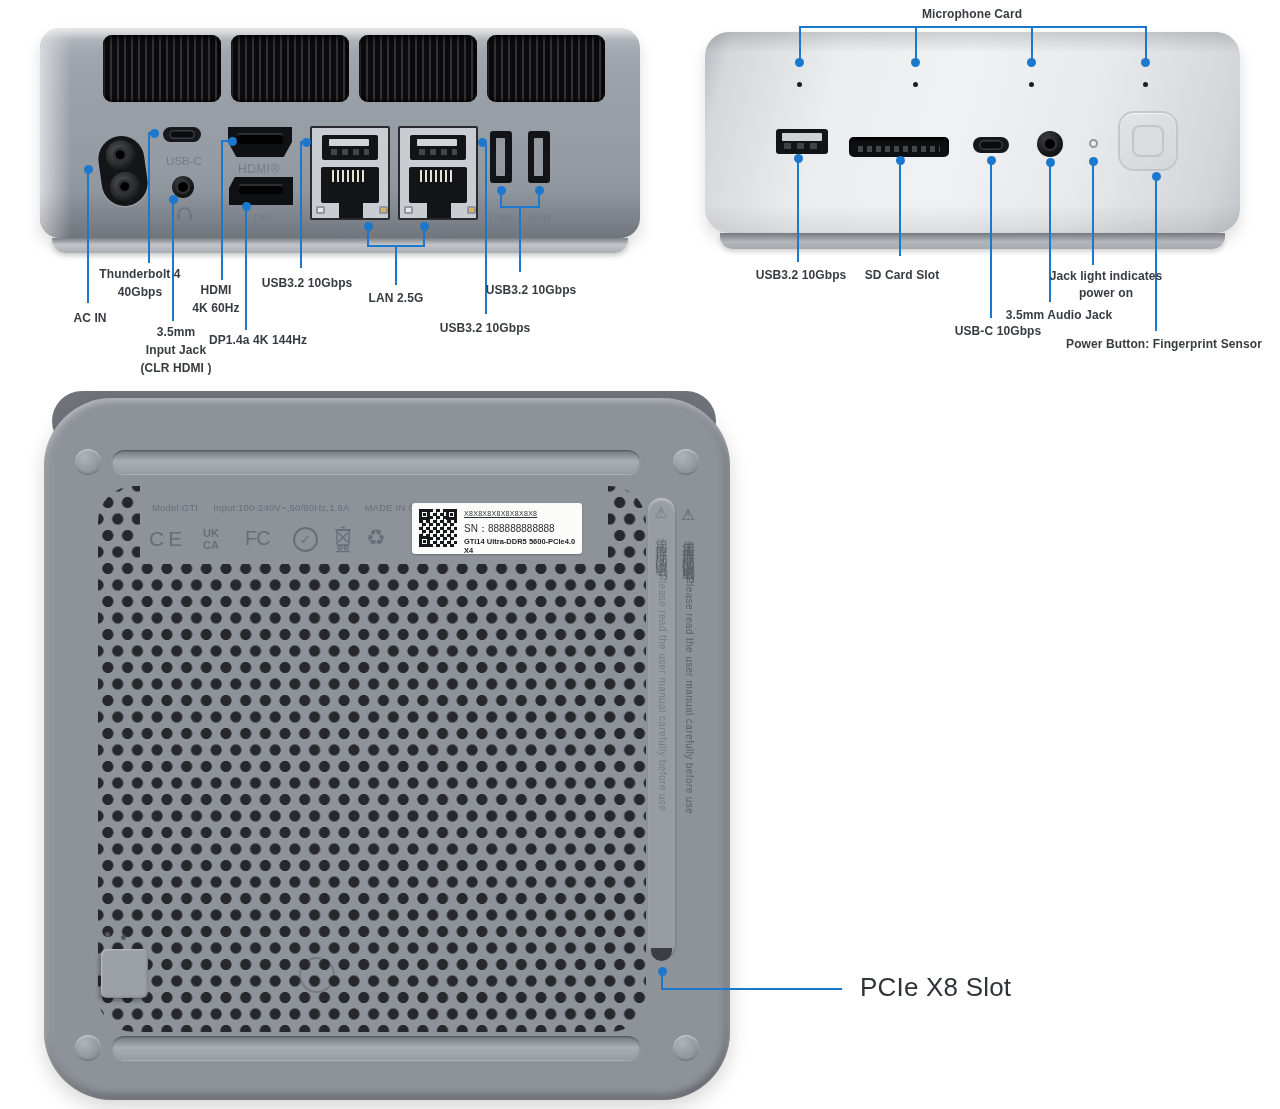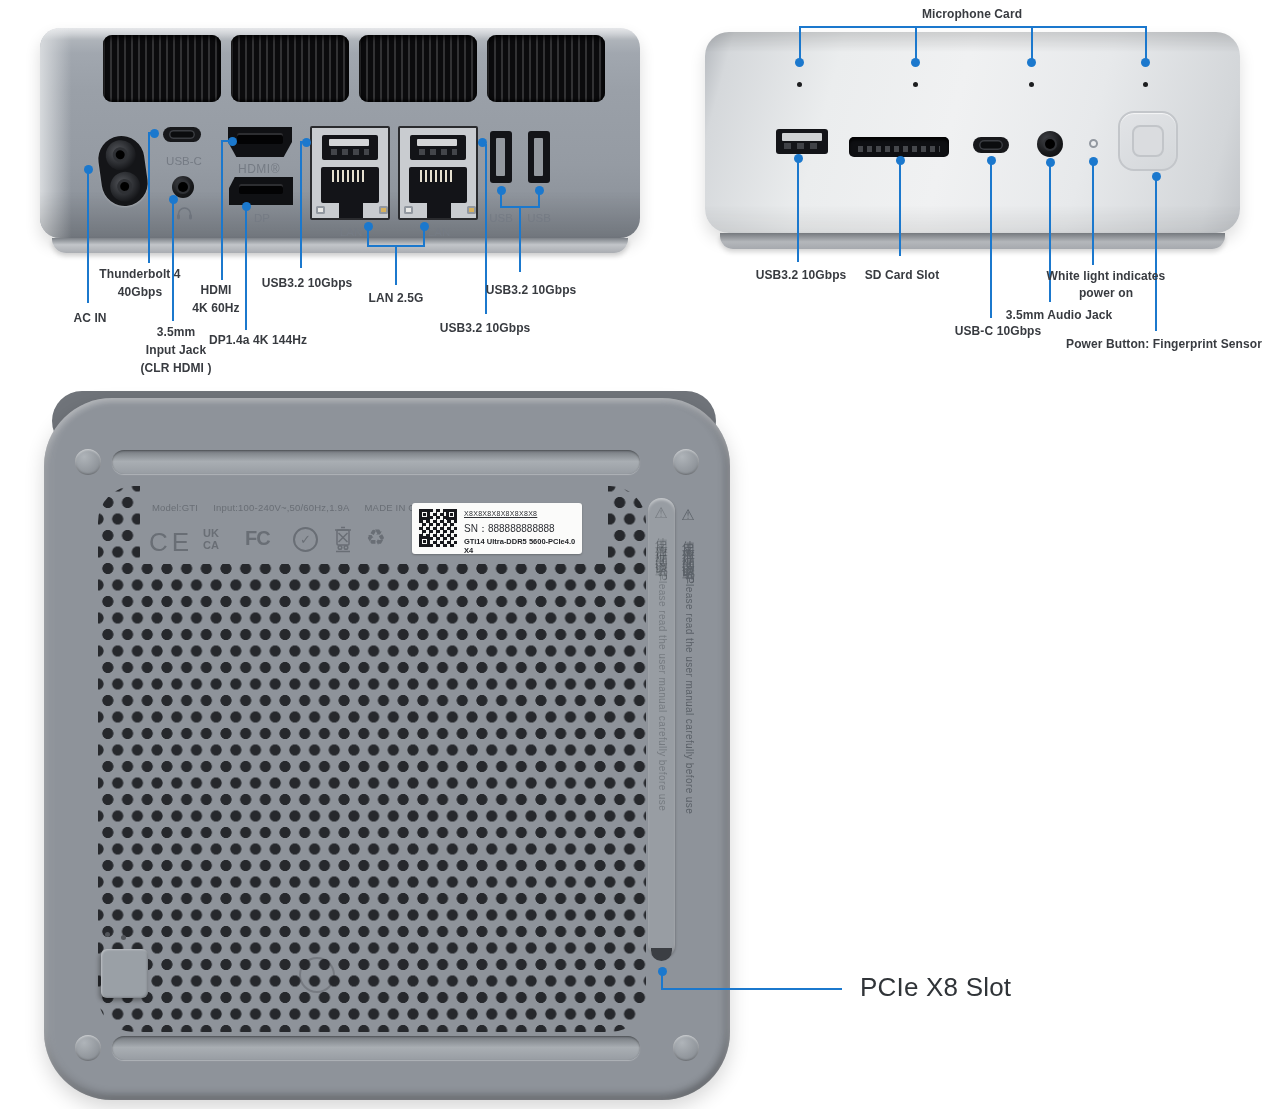--- a/index.html
+++ b/index.html
@@ -296,21 +296,21 @@
     <div class="dot" style="left:987px;top:156px"></div>
     <div class="vl" style="left:990px;top:164px;height:154px"></div>
     <div class="lbl" style="left:998px;top:324px">USB-C 10Gbps</div>
 
     <div class="dot" style="left:1046px;top:158px"></div>
     <div class="vl" style="left:1049px;top:166px;height:136px"></div>
     <div class="lbl" style="left:1059px;top:308px">3.5mm Audio Jack</div>
 
     <div class="dot" style="left:1089px;top:157px"></div>
     <div class="vl" style="left:1092px;top:165px;height:100px"></div>
-    <div class="lbl" style="left:1106px;top:269px">White light indicates</div>
+    <div class="lbl" style="left:1106px;top:269px">Jack light indicates</div>
     <div class="lbl" style="left:1106px;top:286px">power on</div>
 
     <div class="dot" style="left:1152px;top:172px"></div>
     <div class="vl" style="left:1155px;top:180px;height:151px"></div>
     <div class="lbl" style="left:1164px;top:337px">Power Button: Fingerprint Sensor</div>
   </div>
 
   <div>
     <div class="bot-back"></div>
     <div class="bot-body"></div>
@@ -322,26 +322,26 @@
     <div class="corner-c" style="left:673px;top:1035px"></div>
     <div class="holes"></div>
     <div class="patch"></div>
 
     <div class="info-row">
       <span>Model:GTI</span>
       <span>Input:100-240V~,50/60Hz,1.9A</span>
       <span>MADE IN CHINA</span>
     </div>
 
-    <div class="abs cert" style="left:149px;top:527px;font-size:26px;letter-spacing:4px">CE</div>
+    <div class="abs cert" style="left:149px;top:527px;font-size:21px;letter-spacing:4px">CE</div>
     <div class="abs cert" style="left:203px;top:527px;font-size:11px;font-weight:700;line-height:12px">
       <div>UK</div>
       <div>CA</div>
     </div>
-    <div class="abs cert" style="left:245px;top:527px;font-size:20px;font-weight:700;letter-spacing:-1px">FC</div>
+    <div class="abs cert" style="left:245px;top:527px;font-size:20px;font-weight:400;letter-spacing:-1px">FC</div>
     <div class="certcheck">✓</div>
     <svg class="abs" style="left:332px;top:523px;z-index:4" width="22" height="30" viewBox="0 0 22 30">
       <g fill="none" stroke="#696e75" stroke-width="1.5">
         <rect x="5" y="7" width="12" height="15" rx="1"></rect>
         <line x1="3" y1="7" x2="19" y2="7"></line>
         <line x1="9" y1="4.5" x2="13" y2="4.5"></line>
         <circle cx="8" cy="24.5" r="1.8"></circle>
         <circle cx="14" cy="24.5" r="1.8"></circle>
         <line x1="6.5" y1="10" x2="15.5" y2="19"></line>
         <line x1="15.5" y1="10" x2="6.5" y2="19"></line>

